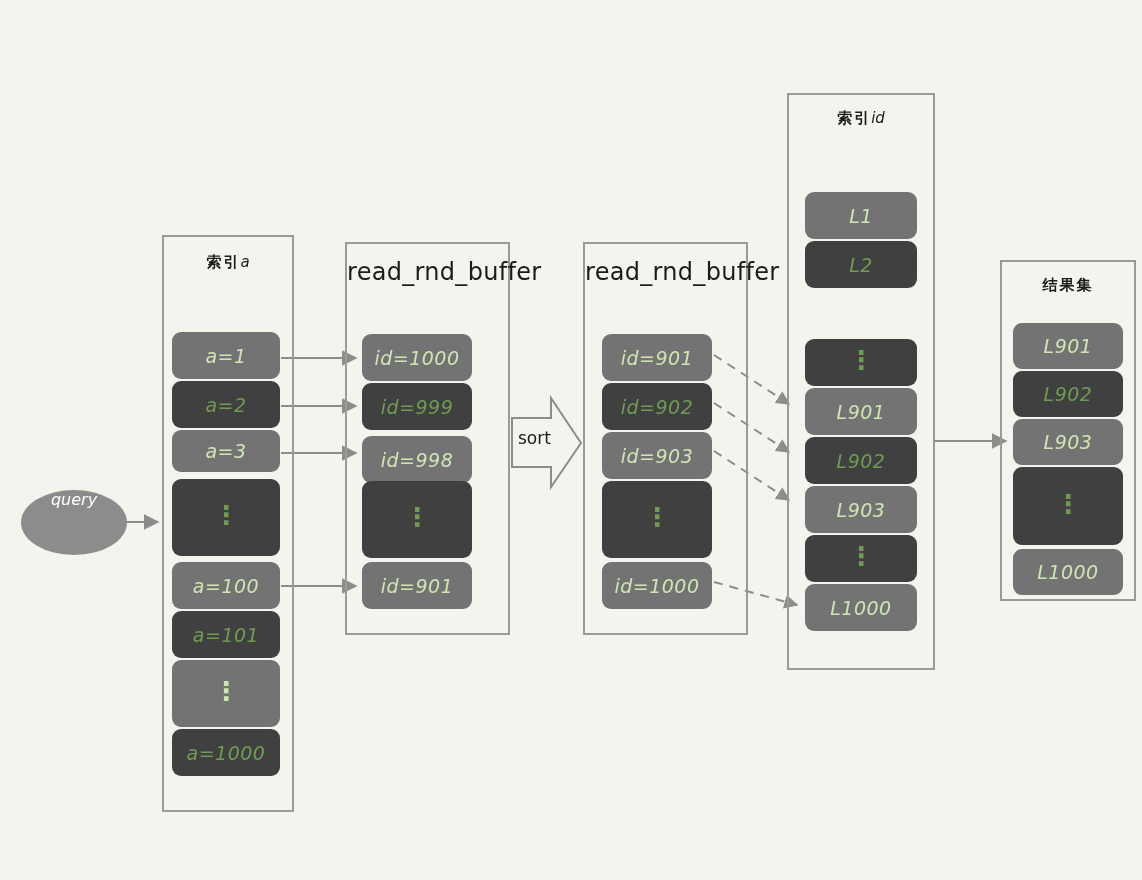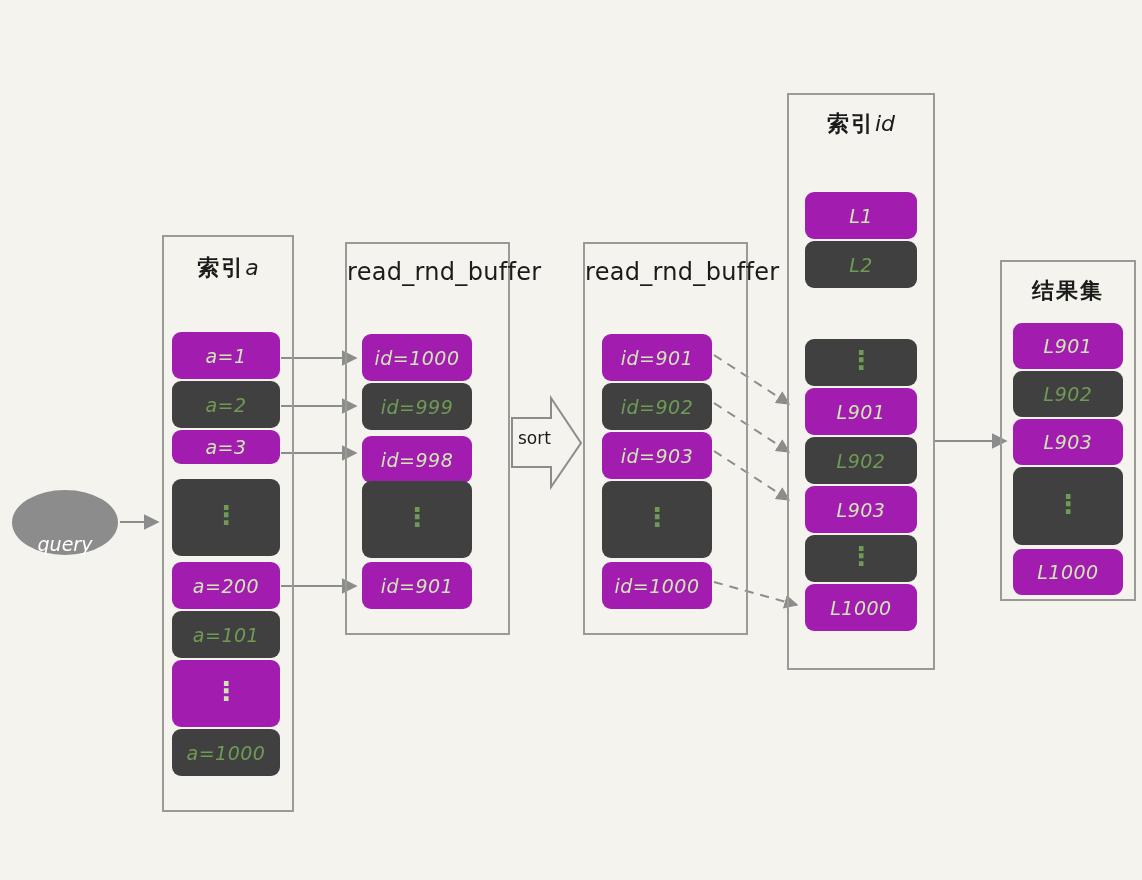--- a/index.html
+++ b/index.html
@@ -28,21 +28,21 @@
     position: absolute;
     left: 0;
     right: 0;
     text-align: center;
     color: #1b1b1b;
     white-space: nowrap;
   }
   .title-cn {
     font-family: "DejaVu Sans", sans-serif;
     font-weight: bold;
-    font-size: 22px;
+    font-size: 15px;
     letter-spacing: 2px;
   }
   .title-cn .lat {
     font-weight: normal;
     font-style: italic;
     letter-spacing: 0;
   }
   .title-mono {
     font-family: "DejaVu Sans", sans-serif;
     font-size: 24px;
@@ -53,47 +53,47 @@
     border-radius: 9px;
     display: flex;
     align-items: center;
     justify-content: center;
     color: #d9ecc3;
     font-style: italic;
     font-size: 19px;
     letter-spacing: 0.5px;
     box-sizing: border-box;
   }
-  .cell.dark  { background: #a21caf; color: #cfe6b4; }
+  .cell.dark  { background: #737373; color: #cfe6b4; }
   .cell.light { background: #404040; color: #6f9b55; }
   .cell.dots {
     font-size: 22px;
     letter-spacing: 0;
     font-style: normal;
     line-height: 0.4;
   }
   .dots-glyph {
     display: block;
     transform: translateY(-2px);
     font-size: 26px;
     font-weight: bold;
   }
   .query-node {
     position: absolute;
-    left: 12px;
+    left: 21px;
     top: 490px;
     width: 106px;
     height: 65px;
     border-radius: 50%;
     background: #8c8c8c;
     display: flex;
-    align-items: flex-end;
+    align-items: flex-start;
     justify-content: center;
     color: #ffffff;
-    font-size: 19px;
+    font-size: 16px;
     font-style: italic;
   }
   .sort-label {
     position: absolute;
     left: 518px;
     top: 428px;
     font-size: 17px;
     color: #1b1b1b;
     font-family: "DejaVu Sans", sans-serif;
     z-index: 4;
@@ -177,28 +177,28 @@
     <div class="panel-title title-cn" style="top:16px;">
       <span>索引</span><span class="lat">a</span>
     </div>
   </div>
   <div class="cell dark" style="left:172px; top:332px; width:108px; height:47px;">
       <span>a=1</span>
     </div>
   <div class="cell light" style="left:172px; top:381px; width:108px; height:47px;">
       <span>a=2</span>
     </div>
-  <div class="cell dark" style="left:172px; top:430px; width:108px; height:34px;">
+  <div class="cell dark" style="left:172px; top:430px; width:108px; height:42px;">
       <span>a=3</span>
     </div>
   <div class="cell light dots" style="left:172px; top:479px; width:108px; height:77px;">
       <span class="dots-glyph">⋮</span>
     </div>
   <div class="cell dark" style="left:172px; top:562px; width:108px; height:47px;">
-      <span>a=200</span>
+      <span>a=100</span>
     </div>
   <div class="cell light" style="left:172px; top:611px; width:108px; height:47px;">
       <span>a=101</span>
     </div>
   <div class="cell dark dots" style="left:172px; top:660px; width:108px; height:67px;">
       <span class="dots-glyph">⋮</span>
     </div>
   <div class="cell light" style="left:172px; top:729px; width:108px; height:47px;">
       <span>a=1000</span>
     </div>

